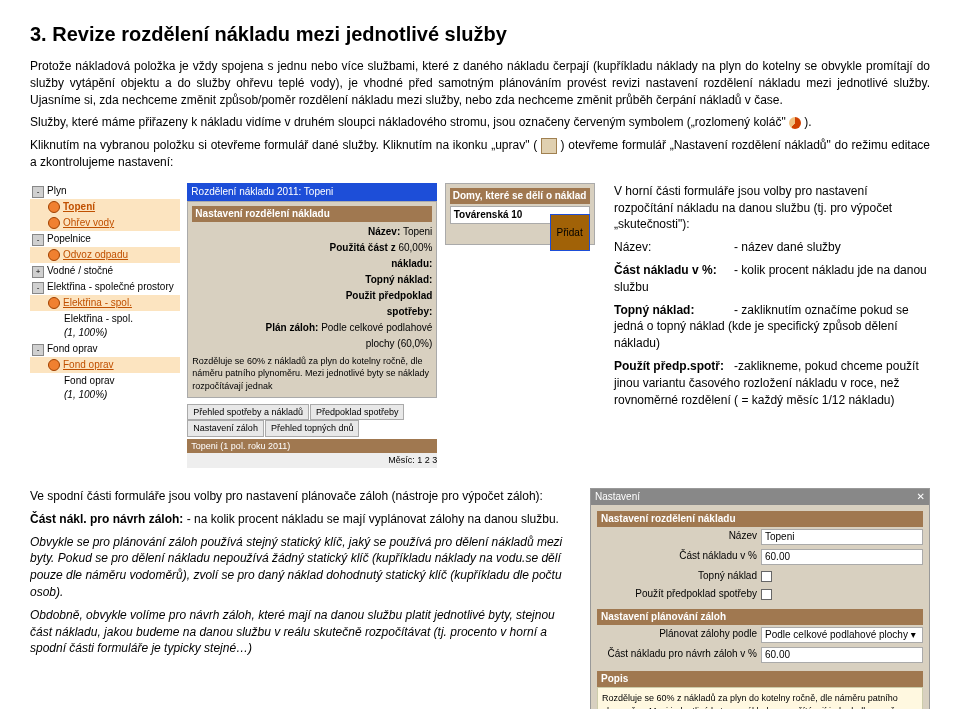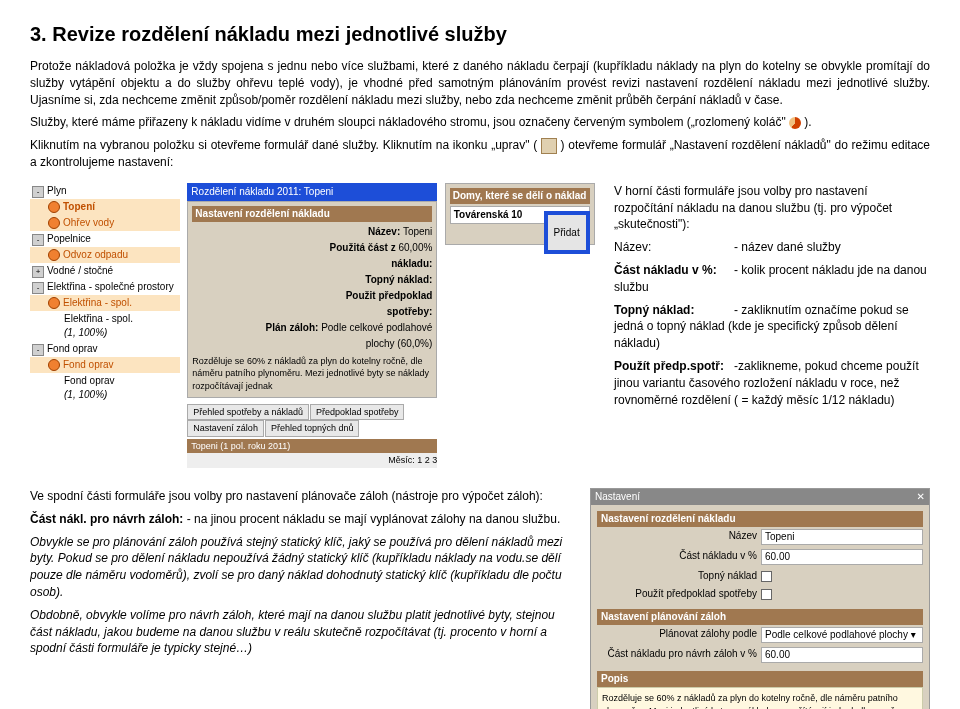--- a/index.html
+++ b/index.html
@@ -29,21 +29,21 @@
     width: 150px;
     vertical-align: top;
     font-size: 10px;
     background: #fff;
   }
   .tree-item {
     padding: 1px 2px;
     white-space: nowrap;
   }
   .tree-child { padding-left: 18px; }
-  .tree-item.orange { color: #c05000; background: #fce4c0; }
+  .tree-item.orange { color: #c05000; background: #fce4c0; text-decoration: underline; }
   .tree-ico {
     display: inline-block;
     width: 10px; height: 10px;
     background: #d0d0d0;
     border: 1px solid #888;
     margin-right: 3px;
     font-size: 8px;
     text-align: center;
     line-height: 10px;
   }
@@ -219,38 +219,38 @@
       </div>
       <div style="background:#a07850;color:#fff;padding:1px 4px;font-size:9px;margin-top:2px">Topeni (1 pol. roku 2011)</div>
       <div style="background:#eee;padding:1px 0;font-size:9px;text-align:right">Měsíc:    1    2    3</div>
     </div>
 
     
     <div class="house-panel">
       <div class="form-panel2">
         <div class="hdr">Domy, které se dělí o náklad</div>
         <div style="background:#fff;border:1px solid #aaa;padding:1px 3px;margin:2px 0"><b>Továrenská 10</b></div>
-        <div style="text-align:right;margin-top:2px"><span style="border:4px solid #1d4ed8;background:#e5e5e5;padding:12px 6px">Přidat</span></div>
+        <div style="text-align:right;margin-top:2px"><span style="border:1px solid #1d4ed8;background:#a16207;padding:12px 6px">Přidat</span></div>
       </div>
     </div>
   </div>
 
   <div class="right-col">
     <p><span>V horní části formuláře jsou volby pro nastavení rozpočítání nákladu na danou službu (tj. pro výpočet „skutečnosti"):</span></p>
     <div class="info-block"><span class="info-label">Název:</span><span>- název dané služby</span></div>
     <div class="info-block"><span class="info-label"><b>Část nákladu v %:</b></span><span>- kolik procent nákladu jde na danou službu</span></div>
     <div class="info-block"><span class="info-label"><b>Topný náklad:</b></span><span>- zakliknutím označíme pokud se jedná o topný náklad (kde je specifický způsob dělení nákladu)</span></div>
     <div class="info-block"><span class="info-label"><b>Použít předp.spotř:</b></span><span>-zaklikneme, pokud chceme použít jinou variantu časového rozložení nákladu v roce, než rovnoměrné  rozdělení ( = každý měsíc 1/12 nákladu)</span></div>
   </div>
 </div>
 
 <div class="second-row">
   <div class="second-left">
     <p><span>Ve spodní části formuláře jsou volby pro nastavení plánovače záloh (nástroje pro výpočet záloh):</span></p>
-    <p><b>Část nákl. pro návrh záloh:</b> <span>- na jinou procent nákladu se mají vyplánovat zálohy na danou službu.</span></p>
+    <p><b>Část nákl. pro návrh záloh:</b> <span>- na kolik procent nákladu se mají vyplánovat zálohy na danou službu.</span></p>
     <p class="italic">Obvykle se pro plánování záloh používá stejný statický klíč, jaký se používá pro dělení nákladů mezi byty. Pokud se pro dělení nákladu nepoužívá žádný statický klíč (kupříkladu náklady na vodu.se dělí pouze dle náměru vodoměrů), zvolí se pro daný náklad dohodnutý statický klíč (kupříkladu dle počtu osob).</p>
     <p class="italic">Obdobně, obvykle volíme pro návrh záloh, které mají na danou službu platit jednotlivé byty, stejnou část nákladu, jakou budeme na danou službu v reálu skutečně rozpočítávat (tj. procento v horní a spodní části formuláře je typicky stejné…)</p>
   </div>
 
   <div class="second-right">
     <div class="settings-form">
       <div class="barhdr">
         <span>Nastavení</span>
         <span>✕</span>
       </div>

